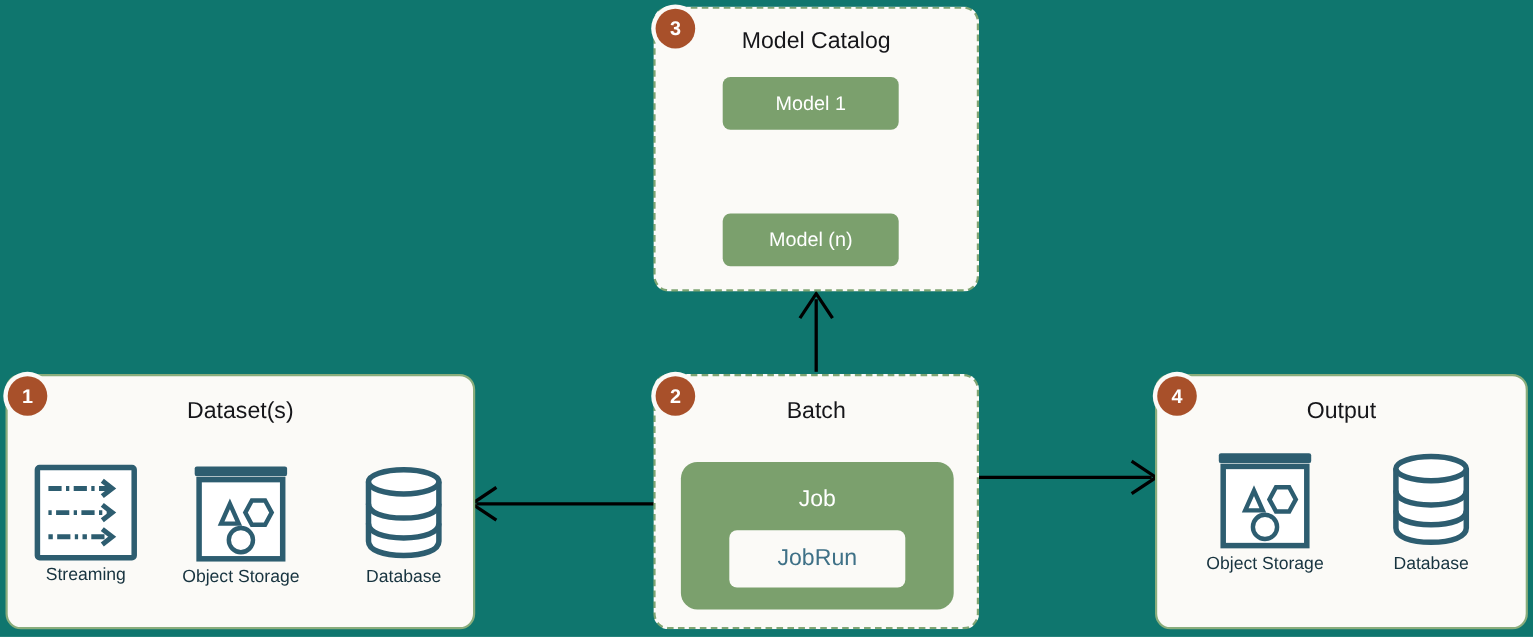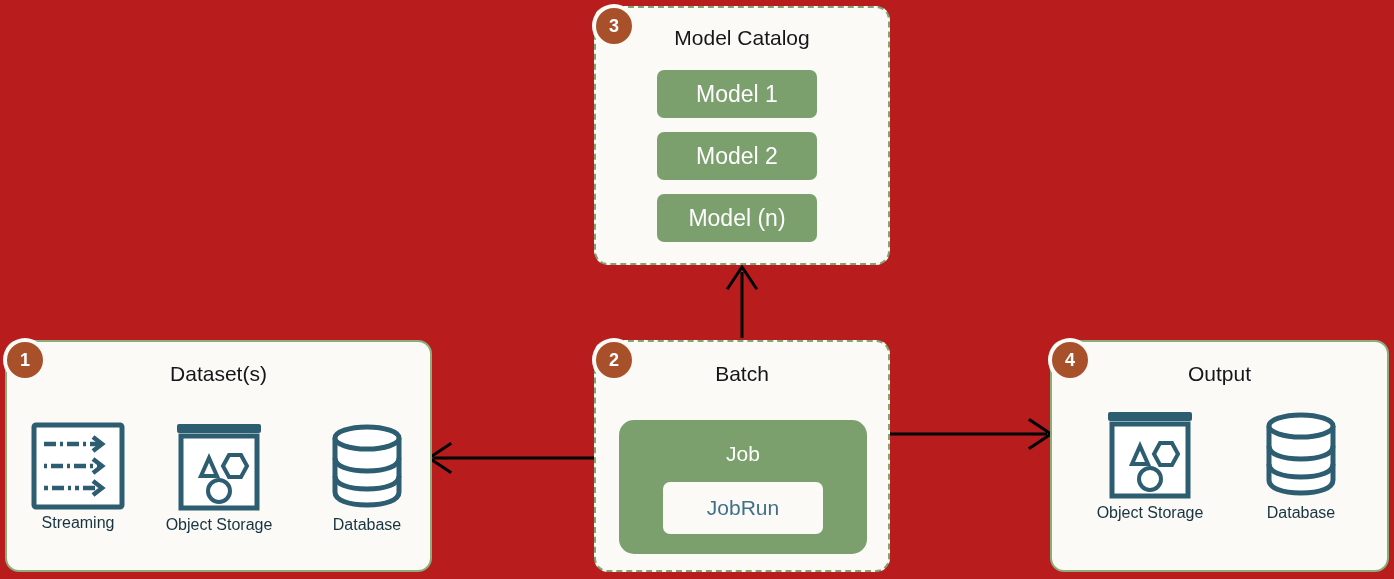--- a/index.html
+++ b/index.html
@@ -8,21 +8,21 @@
     padding: 0;
     background: #ffffff;
   }
   body {
     font-family: "Liberation Sans", sans-serif;
   }
   #canvas {
     position: relative;
     width: 1394px;
     height: 579px;
-    background: #b91c1c;
+    background: #0f766e;
     overflow: hidden;
   }
 
   
   .group {
     position: absolute;
     background: #fbfaf7;
     border-radius: 14px;
     box-sizing: border-box;
   }
@@ -64,21 +64,21 @@
 
   
   .green-box {
     position: absolute;
     background: #7ba06d;
     border-radius: 7px;
     color: #ffffff;
     display: flex;
     align-items: center;
     justify-content: center;
-    font-size: 23px;
+    font-size: 18px;
     box-sizing: border-box;
     font-family: "Liberation Sans", sans-serif;
   }
   .job-box {
     position: absolute;
     background: #7ba06d;
     border-radius: 15px;
     box-sizing: border-box;
   }
   .job-label {
@@ -148,23 +148,20 @@
       <line x1="0" y1="18" x2="162" y2="18" stroke="#000" stroke-width="3"></line>
       <polyline points="145,4 166,18 145,32" fill="none" stroke="#000" stroke-width="3" stroke-linecap="square" stroke-linejoin="miter"></polyline>
     </svg>
   </div>
 
   <div class="group dashed" style="left:594px; top:6px; width:296px; height:259px;">
     <div class="group-title" style="top:18px;">Model Catalog</div>
 
     <div class="green-box" style="left:61px; top:62px; width:160px; height:48px;">
       <span>Model 1</span>
-    </div>
-    <div class="green-box" style="left:61px; top:124px; width:160px; height:48px;">
-      <span>Model 2</span>
     </div>
     <div class="green-box" style="left:61px; top:186px; width:160px; height:48px;">
       <span>Model (n)</span>
     </div>
   </div>
   <div class="badge" style="left:596px; top:8px;">
     <span>3</span>
   </div>
 
   <div class="group solid" style="left:5px; top:340px; width:427px; height:232px;padding-left:12px;">

